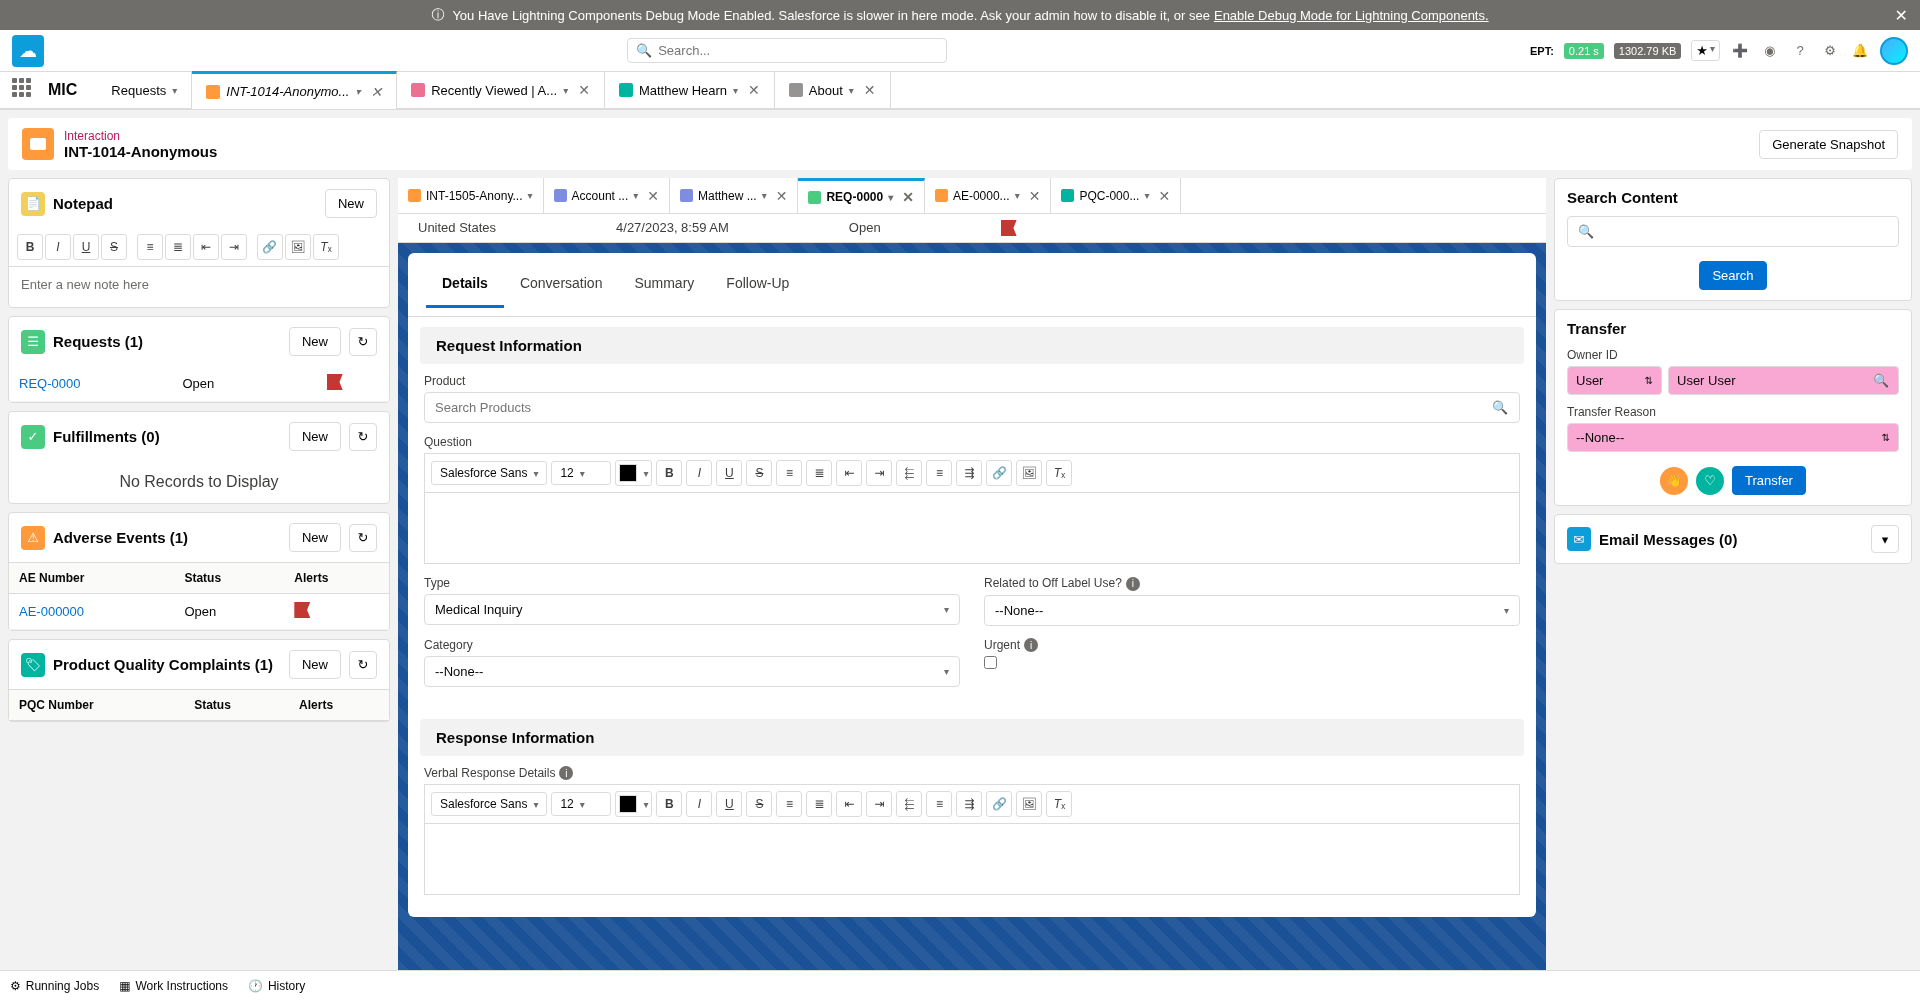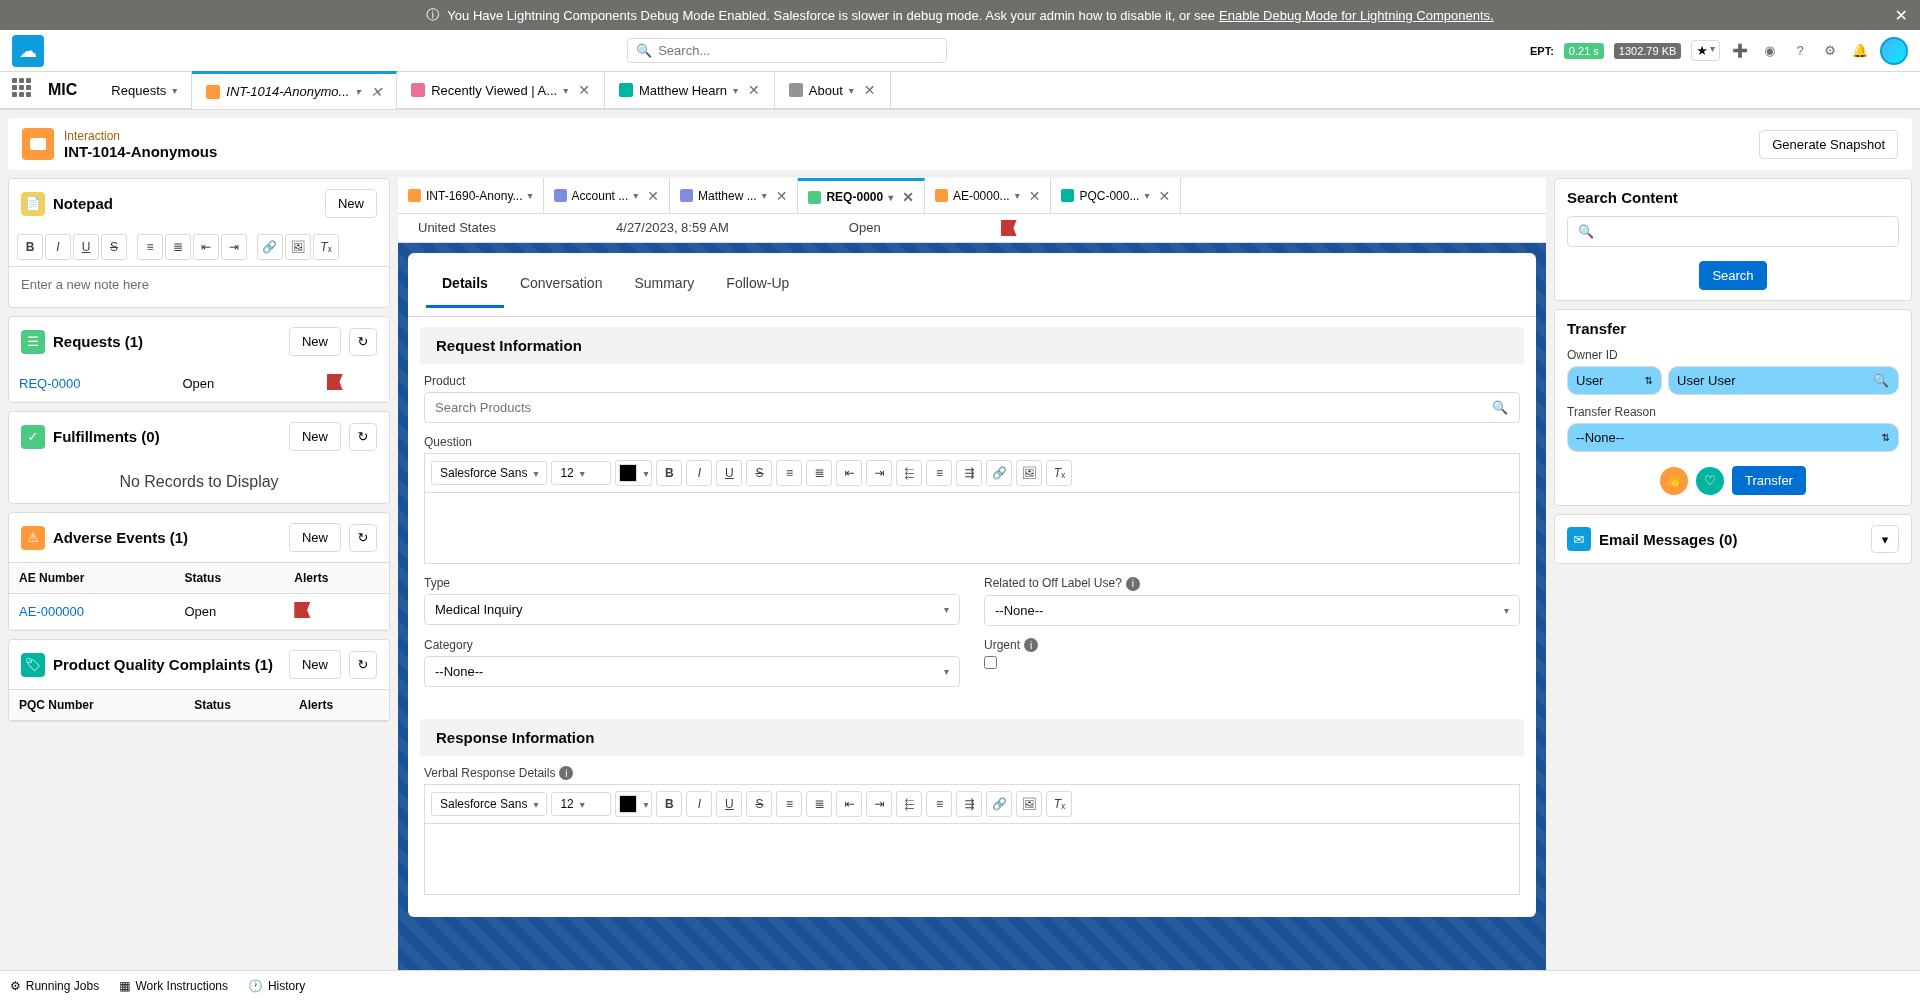--- a/index.html
+++ b/index.html
@@ -32,21 +32,21 @@
 .nav-tab .tab-ic.pink { background: #eb7092; }
 .nav-tab .tab-ic.teal { background: #00b5a0; }
 .nav-tab .tab-ic.gray { background: #969492; }
 .tab-close { color: #706e6b; font-size: 14px; margin-left: 4px; }
 .chev { color: #706e6b; font-size: 10px; }
 
 .record-header { background: #fff; margin: 8px; border-radius: 4px; padding: 10px 14px; display: flex; align-items: center; justify-content: space-between; }
 .record-header .left { display: flex; align-items: center; gap: 10px; }
 .record-icon { width: 32px; height: 32px; background: #ff9a3c; border-radius: 4px; display: flex; align-items: center; justify-content: center; }
 .record-icon::after { content: ""; width: 16px; height: 12px; background: #fff; border-radius: 2px; }
-.rec-type { font-size: 12px; color: #a16207; }
+.rec-type { font-size: 12px; color: #be185d; }
 .rec-title { font-size: 15px; font-weight: bold; }
 .btn { background: #fff; border: 1px solid #dddbda; border-radius: 4px; padding: 6px 12px; cursor: pointer; font-size: 13px; }
 .btn-brand { background: #0070d2; color: #fff; border: 1px solid #0070d2; }
 
 .three-col { display: flex; gap: 8px; padding: 0 8px 8px 8px; height: calc(100vh - 168px); }
 .col-left { width: 382px; display: flex; flex-direction: column; gap: 8px; overflow: hidden; }
 .col-mid { flex: 1; display: flex; flex-direction: column; overflow: hidden; }
 .col-right { width: 358px; display: flex; flex-direction: column; gap: 8px; }
 
 .card { background: #fff; border-radius: 4px; border: 1px solid #dddbda; }
@@ -97,35 +97,35 @@
 .font-sel { border: 1px solid #dddbda; border-radius: 3px; padding: 4px 8px; display: flex; align-items: center; gap: 6px; background: #fff; font-size: 12px; }
 .color-sw { width: 18px; height: 18px; background: #000; border: 1px solid #dddbda; }
 .editor-content { min-height: 70px; padding: 8px; }
 .help-ic { display: inline-flex; width: 14px; height: 14px; border-radius: 50%; background: #706e6b; color: #fff; align-items: center; justify-content: center; font-size: 10px; margin-left: 4px; }
 
 .search-input { width: 100%; border: 1px solid #dddbda; border-radius: 4px; padding: 7px 10px; display: flex; align-items: center; gap: 6px; }
 .search-input input { border: none; outline: none; flex: 1; }
 .center { display: flex; justify-content: center; padding: 10px; }
 
 .owner-row { display: flex; gap: 6px; }
-.sel-small { border: 1px solid #dddbda; border-radius: 10px; padding: 6px 8px; display: flex; align-items: center; justify-content: space-between; background: #7dd3fc; }
+.sel-small { border: 1px solid #dddbda; border-radius: 4px; padding: 6px 8px; display: flex; align-items: center; justify-content: space-between; background: #f9a8d4; }
 .transfer-actions { display: flex; gap: 8px; justify-content: center; padding: 10px; align-items: center; }
 .circ { width: 28px; height: 28px; border-radius: 50%; display: flex; align-items: center; justify-content: center; color: #fff; }
 .circ.or { background: #ff9a3c; }
 .circ.tl { background: #00b5a0; }
 
 .bottom-bar { position: fixed; bottom: 0; left: 0; right: 0; background: #fff; border-top: 1px solid #dddbda; height: 30px; display: flex; align-items: center; padding: 0 10px; gap: 20px; font-size: 12px; }
 .bottom-item { display: flex; align-items: center; gap: 5px; cursor: pointer; }
 </style>
 </head>
 <body>
 
 <div class="debug-banner">
   <span class="info-ic">ⓘ</span>
-  <span>You Have Lightning Components Debug Mode Enabled. Salesforce is slower in debug mode. Ask your admin how to disable it, or see</span>
+  <span>You Have Lightning Components Debug Mode Enabled. Salesforce is slower in here mode. Ask your admin how to disable it, or see</span>
   <a href="#">Enable Debug Mode for Lightning Components.</a>
   <span class="close-x">✕</span>
 </div>
 
 <div class="global-header">
   <div class="cloud-logo">☁</div>
   <div class="global-search">
     <span>🔍</span>
     <input placeholder="Search..." style="">
   </div>
@@ -314,21 +314,21 @@
         </tr>
       </tbody>
         </table>
     </div>
   </div>
 
   <div class="col-mid">
     <div class="sub-tabs">
       <div class="sub-tab">
           <span class="mini-ic" style="background:#ff9a3c"></span>
-          <span>INT-1690-Anony...</span>
+          <span>INT-1505-Anony...</span>
           <span class="chev">▾</span>
         </div>
       <div class="sub-tab">
           <span class="mini-ic" style="background:#7f8de1"></span>
           <span>Account ...</span>
           <span class="chev">▾</span>
           <span class="tab-close">✕</span>
         </div>
       <div class="sub-tab">
           <span class="mini-ic" style="background:#7f8de1"></span>

